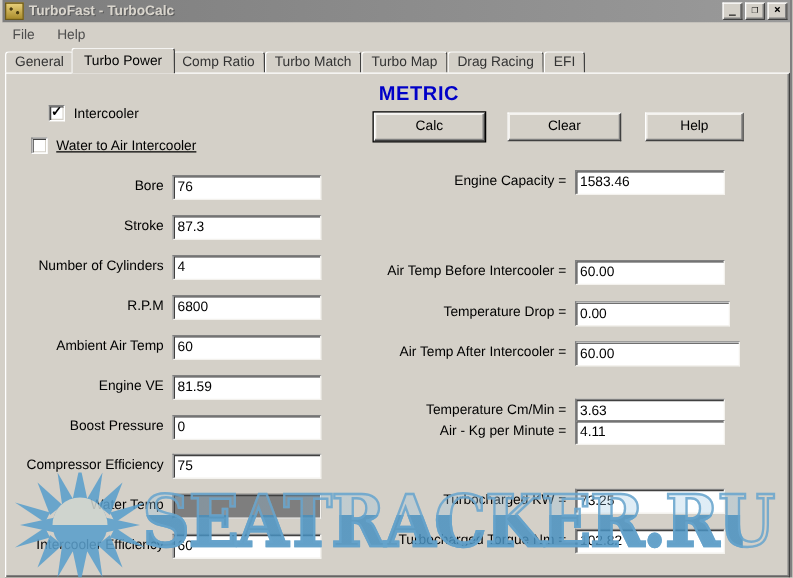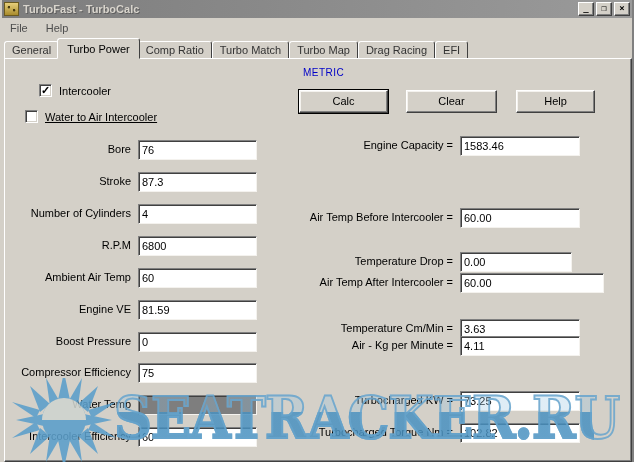--- a/index.html
+++ b/index.html
@@ -79,21 +79,21 @@
   
   .panel {
     position: absolute; left: 2px; top: 58px; width: 628px; height: 404px;
     background: #d4d0c8;
     border: 1px solid;
     border-color: #fff #404040 #404040 #fff;
     box-shadow: inset -1px -1px 0 #808080;
   }
   .metric {
     position: absolute; left: 298px; top: 8px;
-    color: #0000c8; font-weight: normal; font-size: 10px; letter-spacing: 0.5px;
+    color: #0000c8; font-weight: bold; font-size: 16px; letter-spacing: 0.5px;
   }
   
   .cbrow { position: absolute; display: flex; align-items: center; gap: 7px; }
   .cbbox {
     width: 13px; height: 13px; background: #fff;
     border: 1px solid; border-color: #808080 #fff #fff #808080;
     box-shadow: inset 1px 1px 0 #404040, inset -1px -1px 0 #d4d0c8;
     font-size: 11px; line-height: 11px; text-align: center; font-weight: bold;
     color: #000;
   }
@@ -232,25 +232,25 @@
     </div>
 
     <div class="frow" style="left:455px; top:77px;  width:120px;">
       <label class="flabel">Engine Capacity =</label>
       <input class="tb" value="1583.46" style="">
     </div>
     <div class="frow" style="left:455px; top:149px; width:120px;">
       <label class="flabel">Air Temp Before Intercooler =</label>
       <input class="tb" value="60.00" style="">
     </div>
-    <div class="frow" style="left:455px; top:193px; width:112px;">
+    <div class="frow" style="left:455px; top:182px; width:124px;">
       <label class="flabel">Temperature Drop =</label>
       <input class="tb" value="0.00" style="">
     </div>
-    <div class="frow" style="left:455px; top:214px; width:144px;">
+    <div class="frow" style="left:455px; top:214px; width:132px;">
       <label class="flabel">Air Temp After Intercooler =</label>
       <input class="tb" value="60.00" style="">
     </div>
     <div class="frow" style="left:455px; top:260px; width:120px;">
       <label class="flabel">Temperature Cm/Min =</label>
       <input class="tb" value="3.63" style="">
     </div>
     <div class="frow" style="left:455px; top:277px; width:120px;">
       <label class="flabel">Air - Kg per Minute =</label>
       <input class="tb" value="4.11" style="">

